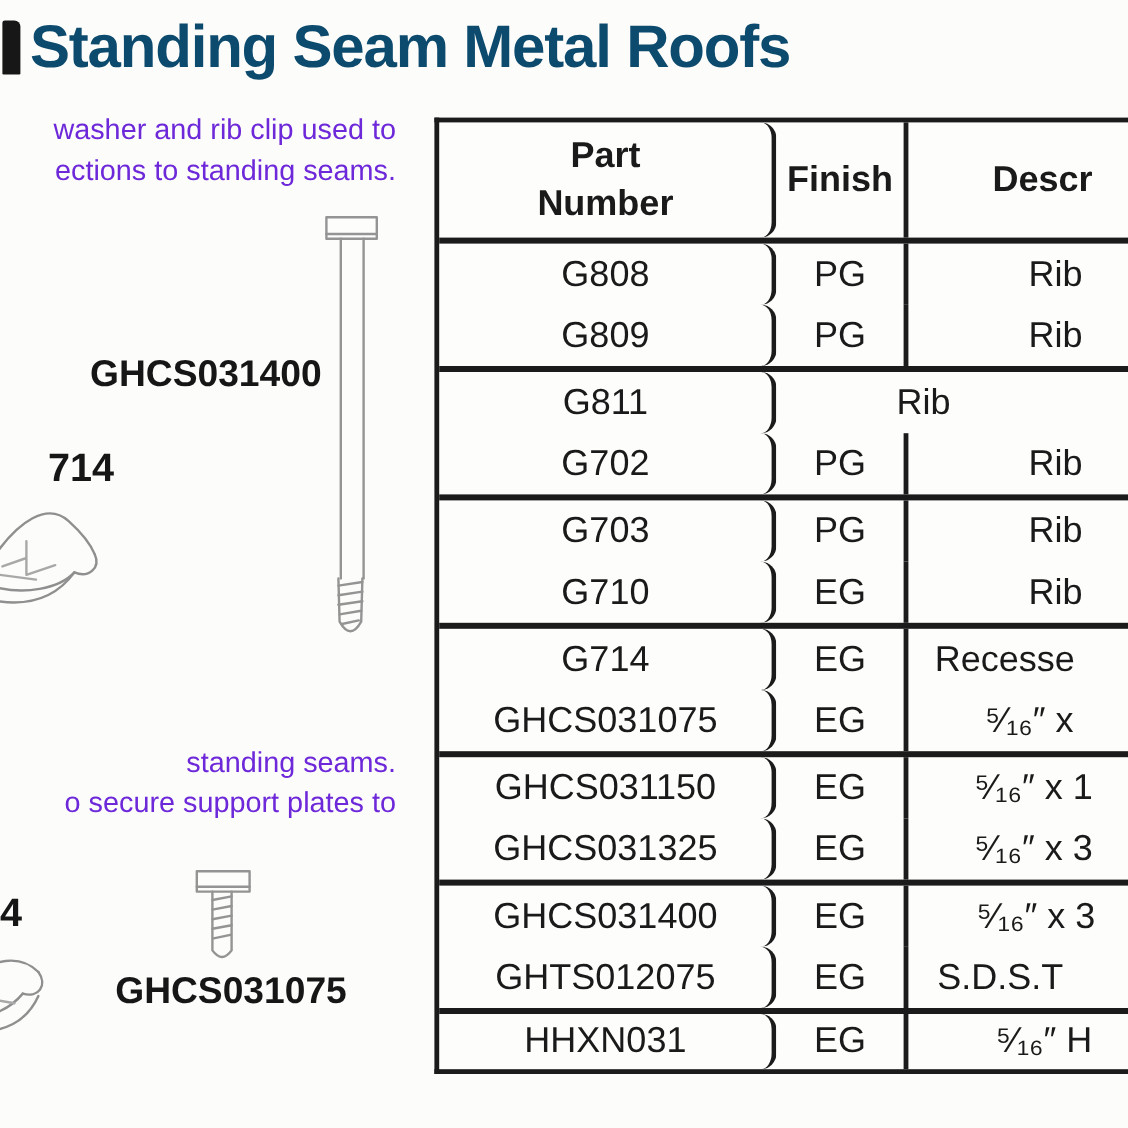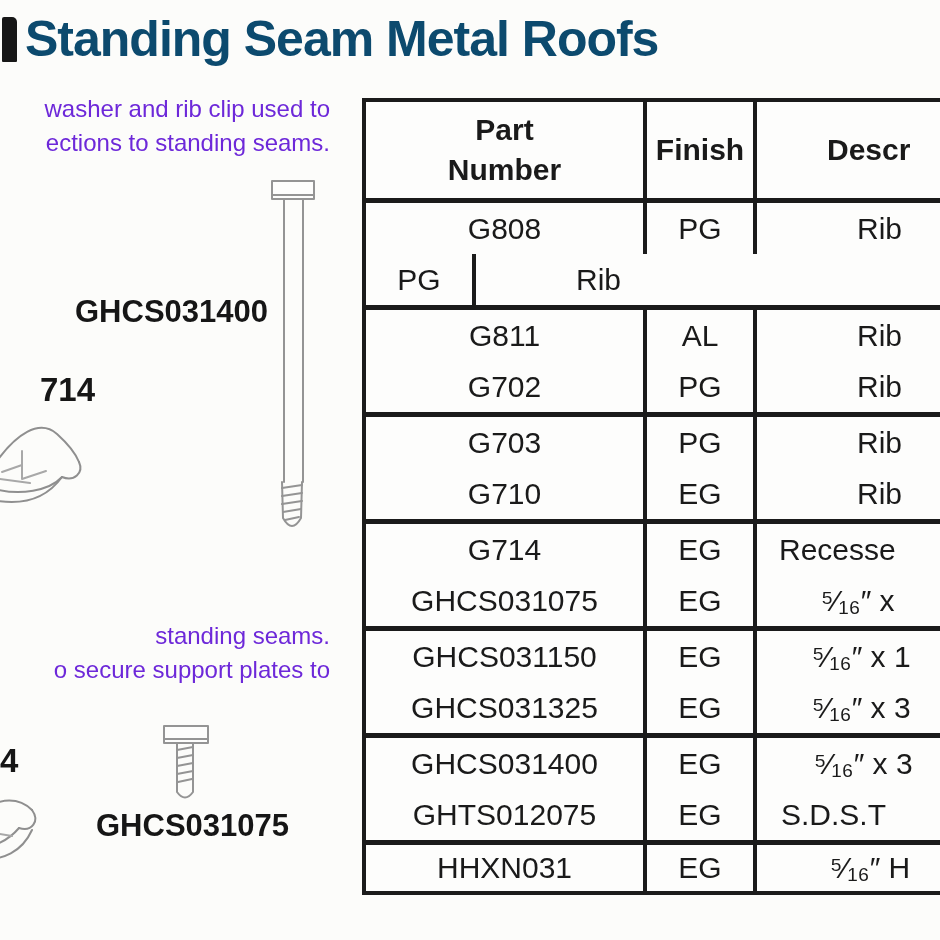--- a/index.html
+++ b/index.html
@@ -42,21 +42,21 @@
     border:4px solid #1b1b1b;border-right:none;
     box-sizing:border-box;background:#fdfdfc;
     font-size:30px;color:#1a1a1a;
   }
   .trow,.thead{display:flex;align-items:stretch;}
   .thead{height:96px;border-bottom:5px solid #1b1b1b;font-weight:bold;}
   .tgroup{border-bottom:5px solid #1b1b1b;height:102px;display:flex;flex-direction:column;}
   .tgroup.last{border-bottom:none;height:46px;}
   .tgroup .trow{flex:1;}
   .cell{display:flex;align-items:center;justify-content:center;box-sizing:border-box;}
-  .cell-part{width:281px;border-right:4px solid #1b1b1b;}
+  .cell-part{width:281px;border-right:4px solid #1b1b1b;border-radius:13px;}
   .cell-finish{width:110px;border-right:4px solid #1b1b1b;}
   .cell-desc{flex:1;justify-content:flex-start;white-space:nowrap;overflow:visible;}
   .thead .cell-desc{padding-left:70px;}
   .r0 .cell-desc,.r1 .cell-desc,.r2 .cell-desc,
   .r3 .cell-desc,.r4 .cell-desc,.r5 .cell-desc{padding-left:100px;}
   .r6 .cell-desc{padding-left:22px;}
   .r7 .cell-desc{padding-left:64px;}
   .r8 .cell-desc{padding-left:55px;}
   .r9 .cell-desc{padding-left:55px;}
   .r10 .cell-desc{padding-left:57px;}
@@ -125,29 +125,29 @@
     <div class="cell cell-desc">Descr</div>
   </div>
 
   <div class="tgroup">
     <div class="trow r0">
       <div class="cell cell-part">G808</div>
       <div class="cell cell-finish">PG</div>
       <div class="cell cell-desc">Rib</div>
     </div>
     <div class="trow r1">
+      <div class="cell cell-part">G809</div>
       <div class="cell cell-finish">PG</div>
       <div class="cell cell-desc">Rib</div>
     </div>
   </div>
 
   <div class="tgroup">
     <div class="trow r2">
       <div class="cell cell-part">G811</div>
-      <div class="cell cell-finish">AL</div>
       <div class="cell cell-desc">Rib</div>
     </div>
     <div class="trow r3">
       <div class="cell cell-part">G702</div>
       <div class="cell cell-finish">PG</div>
       <div class="cell cell-desc">Rib</div>
     </div>
   </div>
 
   <div class="tgroup">

